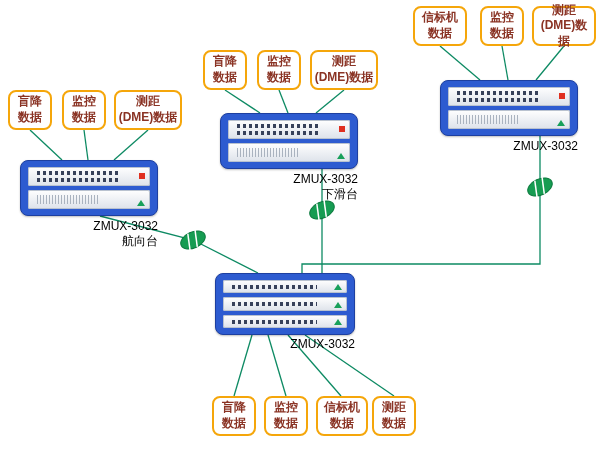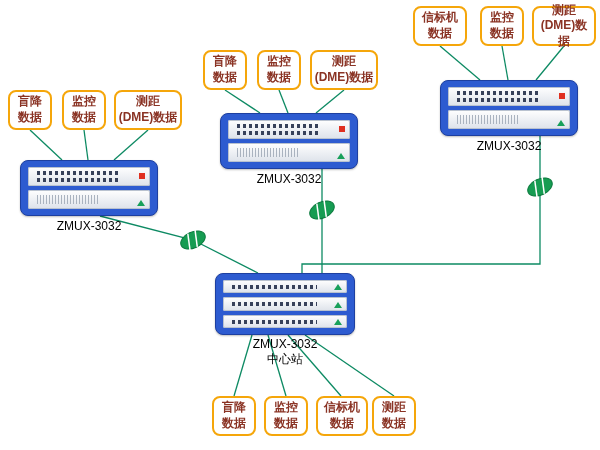--- a/index.html
+++ b/index.html
@@ -31,21 +31,21 @@
   .prow{position:absolute;left:7%;right:24%;height:4px;
     background:repeating-linear-gradient(90deg,#37415a 0 3px,transparent 3px 6px);}
   .r1{top:4px;} .r2{top:11px;} .r-only{top:5px;}
   .reddot{position:absolute;right:5px;top:6px;width:6px;height:6px;background:#e03020;}
   .vent{position:absolute;left:7%;width:52%;top:5px;bottom:5px;
     background:repeating-linear-gradient(90deg,#aab3bf 0 1px,transparent 1px 3px);}
   .tri{position:absolute;right:5px;bottom:3px;width:0;height:0;
     border-left:4px solid transparent;border-right:4px solid transparent;
     border-bottom:6px solid #18a05a;}
 
-  .cap{position:absolute;text-align:center;color:#000;font-size:12px;line-height:1.25;z-index:2;}
+  .cap{position:absolute;text-align:right;color:#000;font-size:12px;line-height:1.25;z-index:2;}
 </style>
 </head>
 <body>
 
 <div class="canvas">
 
   <svg class="wires" viewBox="0 0 600 450" xmlns="http://www.w3.org/2000/svg">
     <g stroke="#0d8a63" stroke-width="1.3" fill="none">
 
       <line x1="30" y1="130" x2="62" y2="160"></line>
@@ -100,20 +100,21 @@
       <div class="prow r2"></div>
       <div class="reddot"></div>
     </div>
     <div class="unit">
       <div class="vent"></div>
       <div class="tri"></div>
     </div>
   </div>
   <div class="cap" style="left:20px;top:219px;width:138px">
     <div>ZMUX-3032</div>
+    <div>航向台</div>
   </div>
 
   <div class="lbl" style="left:203px;top:50px;width:44px;height:40px">盲降
 数据</div>
   <div class="lbl" style="left:257px;top:50px;width:44px;height:40px">监控
 数据</div>
   <div class="lbl" style="left:310px;top:50px;width:68px;height:40px">测距
 (DME)数据</div>
 
   <div class="dev" style="left:220px;top:113px;width:138px;height:56px">
@@ -122,20 +123,21 @@
       <div class="prow r2"></div>
       <div class="reddot"></div>
     </div>
     <div class="unit">
       <div class="vent"></div>
       <div class="tri"></div>
     </div>
   </div>
   <div class="cap" style="left:220px;top:172px;width:138px">
     <div>ZMUX-3032</div>
+    <div>下滑台</div>
   </div>
 
   <div class="lbl" style="left:413px;top:6px;width:54px;height:40px">信标机
 数据</div>
   <div class="lbl" style="left:480px;top:6px;width:44px;height:40px">监控
 数据</div>
   <div class="lbl" style="left:532px;top:6px;width:64px;height:40px">测距
 (DME)数据</div>
 
   <div class="dev" style="left:440px;top:80px;width:138px;height:56px">
@@ -162,21 +164,20 @@
       <div class="prow r-only"></div>
       <div class="tri"></div>
     </div>
     <div class="unit">
       <div class="prow r-only"></div>
       <div class="tri"></div>
     </div>
   </div>
   <div class="cap" style="left:215px;top:337px;width:140px">
     <div>ZMUX-3032</div>
-    <div>中心站</div>
   </div>
 
   <div class="lbl" style="left:212px;top:396px;width:44px;height:40px">盲降
 数据</div>
   <div class="lbl" style="left:264px;top:396px;width:44px;height:40px">监控
 数据</div>
   <div class="lbl" style="left:316px;top:396px;width:52px;height:40px">信标机
 数据</div>
   <div class="lbl" style="left:372px;top:396px;width:44px;height:40px">测距
 数据</div>

